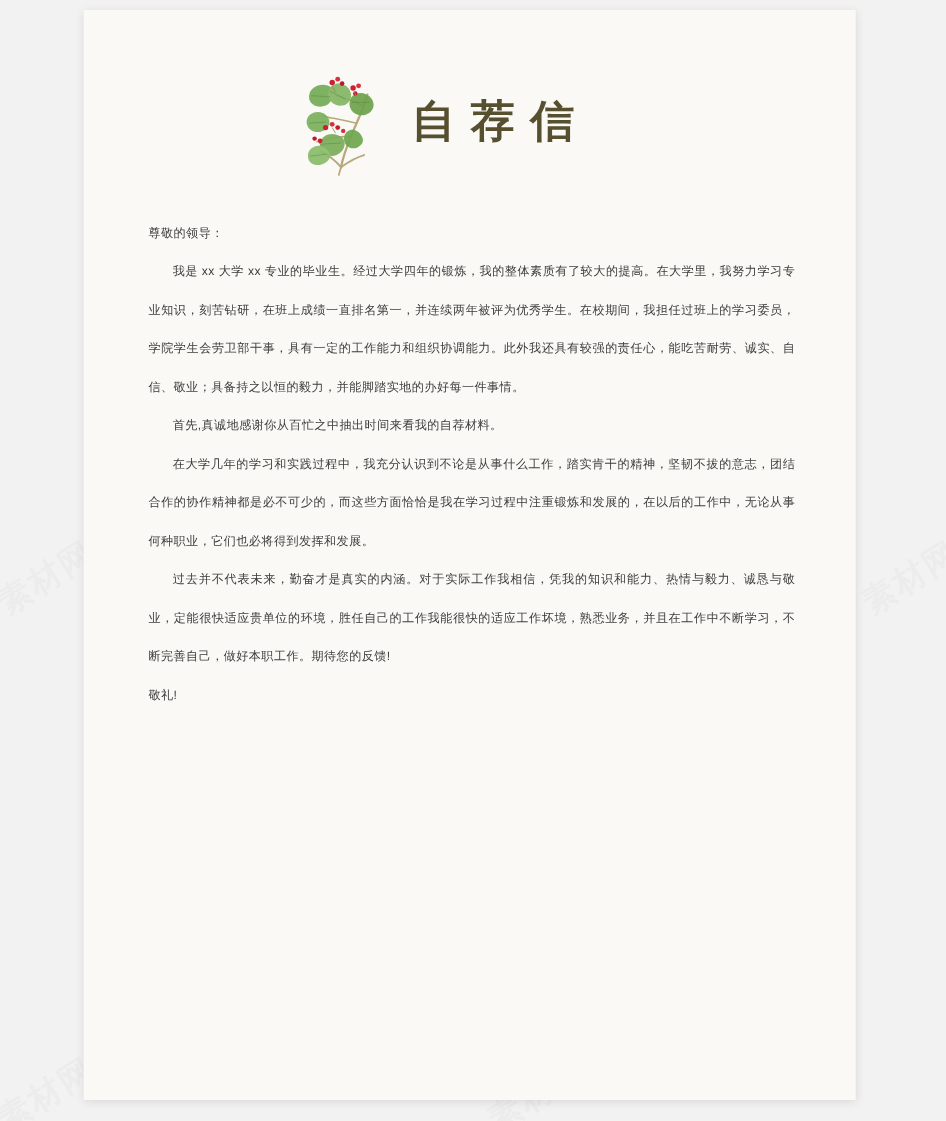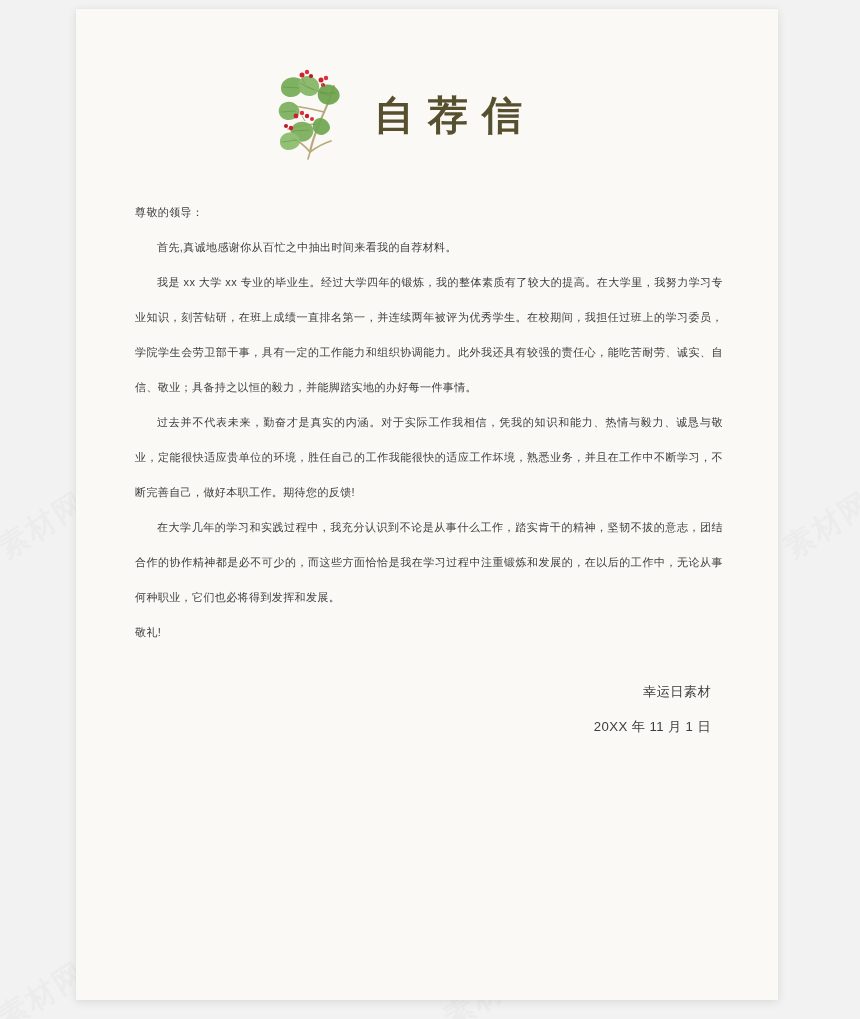--- a/index.html
+++ b/index.html
@@ -64,21 +64,21 @@
     gap: 6px;
   }
   .sprig {
     width: 96px;
     height: 94px;
     flex: 0 0 auto;
     display: block;
     margin-top: 2px;
   }
   .doc-title {
-    font-family: Liberation Sans, sans-serif;
+    font-family: Liberation Mono, monospace;
     font-size: 40px;
     font-weight: 700;
     color: #57502f;
     letter-spacing: 14px;
     padding-right: 0;
     white-space: nowrap;
     line-height: 1;
     margin-top: 6px;
   }
 
@@ -191,30 +191,26 @@
 
       <div class="doc-title">自荐信</div>
     </div>
   </div>
 
   <div class="body-area">
 
     <p class="line salutation">尊敬的领导：</p>
 
 
+    <p class="line indent para">我是 xx 大学 xx 专业的毕业生。经过大学四年的锻炼，我的整体素质有了较大的提高。在大学里，我努力学习专业知识，刻苦钻研，在班上成绩一直排名第一，并连续两年被评为优秀学生。在校期间，我担任过班上的学习委员，学院学生会劳卫部干事，具有一定的工作能力和组织协调能力。此外我还具有较强的责任心，能吃苦耐劳、诚实、自信、敬业；具备持之以恒的毅力，并能脚踏实地的办好每一件事情。</p>
+
     <p class="line indent para">首先,真诚地感谢你从百忙之中抽出时间来看我的自荐材料。</p>
 
-    <p class="line indent para">我是 xx 大学 xx 专业的毕业生。经过大学四年的锻炼，我的整体素质有了较大的提高。在大学里，我努力学习专业知识，刻苦钻研，在班上成绩一直排名第一，并连续两年被评为优秀学生。在校期间，我担任过班上的学习委员，学院学生会劳卫部干事，具有一定的工作能力和组织协调能力。此外我还具有较强的责任心，能吃苦耐劳、诚实、自信、敬业；具备持之以恒的毅力，并能脚踏实地的办好每一件事情。</p>
+    <p class="line indent para">在大学几年的学习和实践过程中，我充分认识到不论是从事什么工作，踏实肯干的精神，坚韧不拔的意志，团结合作的协作精神都是必不可少的，而这些方面恰恰是我在学习过程中注重锻炼和发展的，在以后的工作中，无论从事何种职业，它们也必将得到发挥和发展。</p>
 
     <p class="line indent para">过去并不代表未来，勤奋才是真实的内涵。对于实际工作我相信，凭我的知识和能力、热情与毅力、诚恳与敬业，定能很快适应贵单位的环境，胜任自己的工作我能很快的适应工作坏境，熟悉业务，并且在工作中不断学习，不断完善自己，做好本职工作。期待您的反馈!</p>
 
-    <p class="line indent para">在大学几年的学习和实践过程中，我充分认识到不论是从事什么工作，踏实肯干的精神，坚韧不拔的意志，团结合作的协作精神都是必不可少的，而这些方面恰恰是我在学习过程中注重锻炼和发展的，在以后的工作中，无论从事何种职业，它们也必将得到发挥和发展。</p>
-
 
     <p class="line closing-salute">敬礼!</p>
 
-    <div class="signature-block">
-      <div class="sig-name">幸运日素材</div>
-      <div class="sig-date">20XX 年 11 月 1 日</div>
-    </div>
 
   </div>
 </div>
 
 </body></html>

